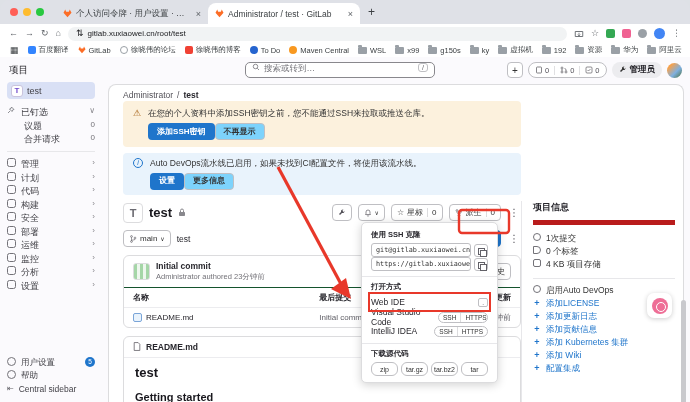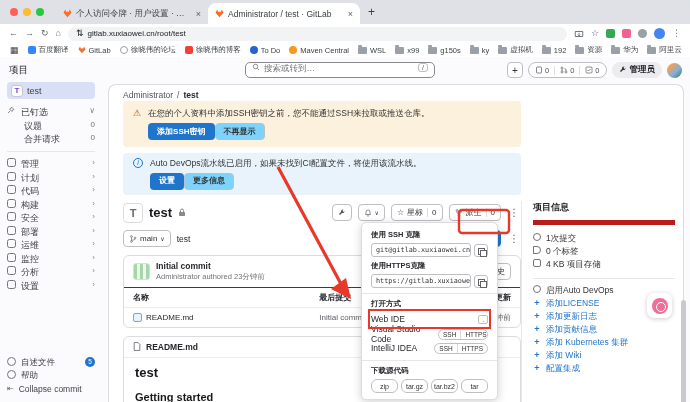--- a/index.html
+++ b/index.html
@@ -328,30 +328,30 @@
           <span class="chev">›</span>
         </div>
       <div class="srow">
           <span class="nico"></span>
           <span class="lab">设置</span>
           <span class="chev">›</span>
         </div>
       <div class="sbot">
         <div class="srow">
             <span class="nico" style="border-radius:50%"></span>
-            <span class="lab">自述文件</span>
+            <span class="lab">用户设置</span>
             <span class="badge5">5</span>
           </div>
         <div class="srow">
             <span class="nico" style="border-radius:50%"></span>
             <span class="lab">帮助</span>
           </div>
         <div class="srow">
             <span style="font-size:8px;color:#626168">⇤</span>
-            <span class="lab">Collapse commit</span>
+            <span class="lab">Central sidebar</span>
           </div>
       </div>
     </div>
 
     <div class="apphead">
       <div class="search">
         <svg width="8" height="8" viewBox="0 0 16 16">
             <circle cx="7" cy="7" r="4.5" fill="none" stroke="#737278" stroke-width="1.6"></circle>
             <path d="M10.5 10.5L14 14" stroke="#737278" stroke-width="1.6"></path>
           </svg>
@@ -578,21 +578,20 @@
 
       </div>
     </div>
 
     <div class="dd">
       <div class="dlab">使用 SSH 克隆</div>
       <div class="dinrow">
         <span class="din">git@gitlab.xuxiaowei.cn:root/tes</span>
         <span class="cpy"></span>
       </div>
-      <div class="dlab">使用HTTPS克隆</div>
       <div class="dinrow">
         <span class="din">https://gitlab.xuxiaowei.cn/root</span>
         <span class="cpy"></span>
       </div>
       <hr class="dsep">
       <div class="dlab">打开方式</div>
       <div class="ditem webide">
         <span>Web IDE</span>
         <span class="dkbd">.</span>
       </div>

